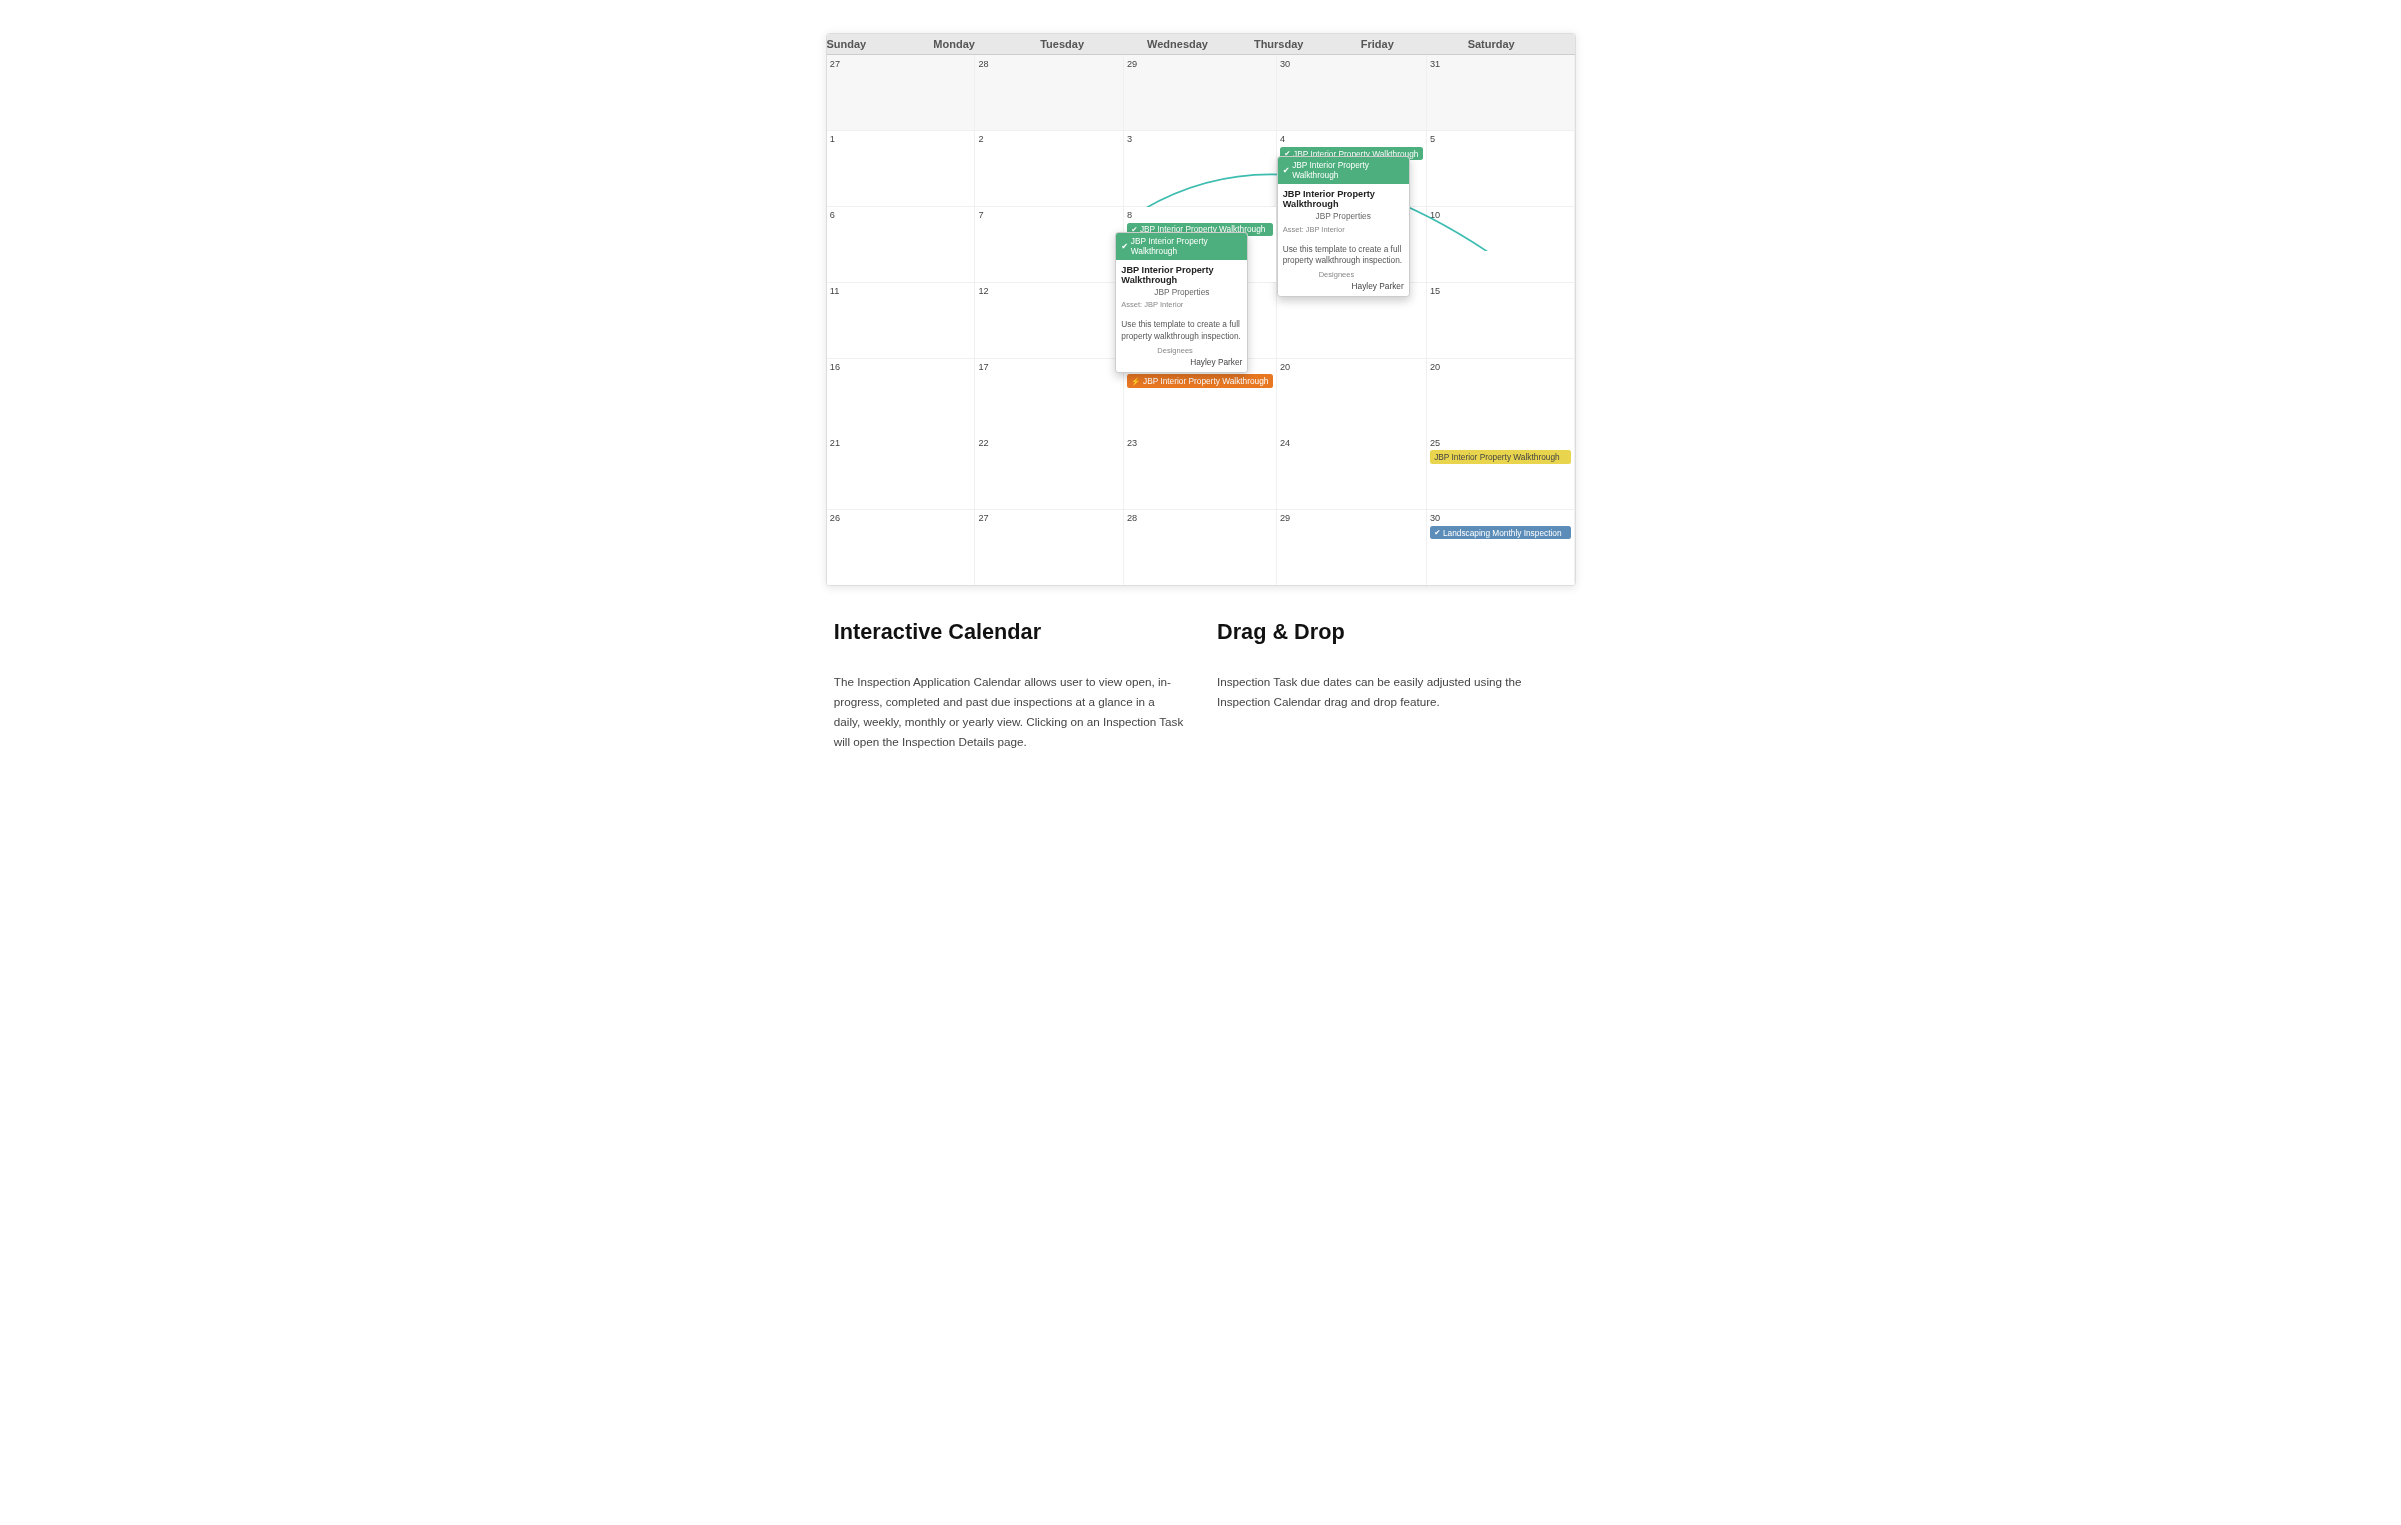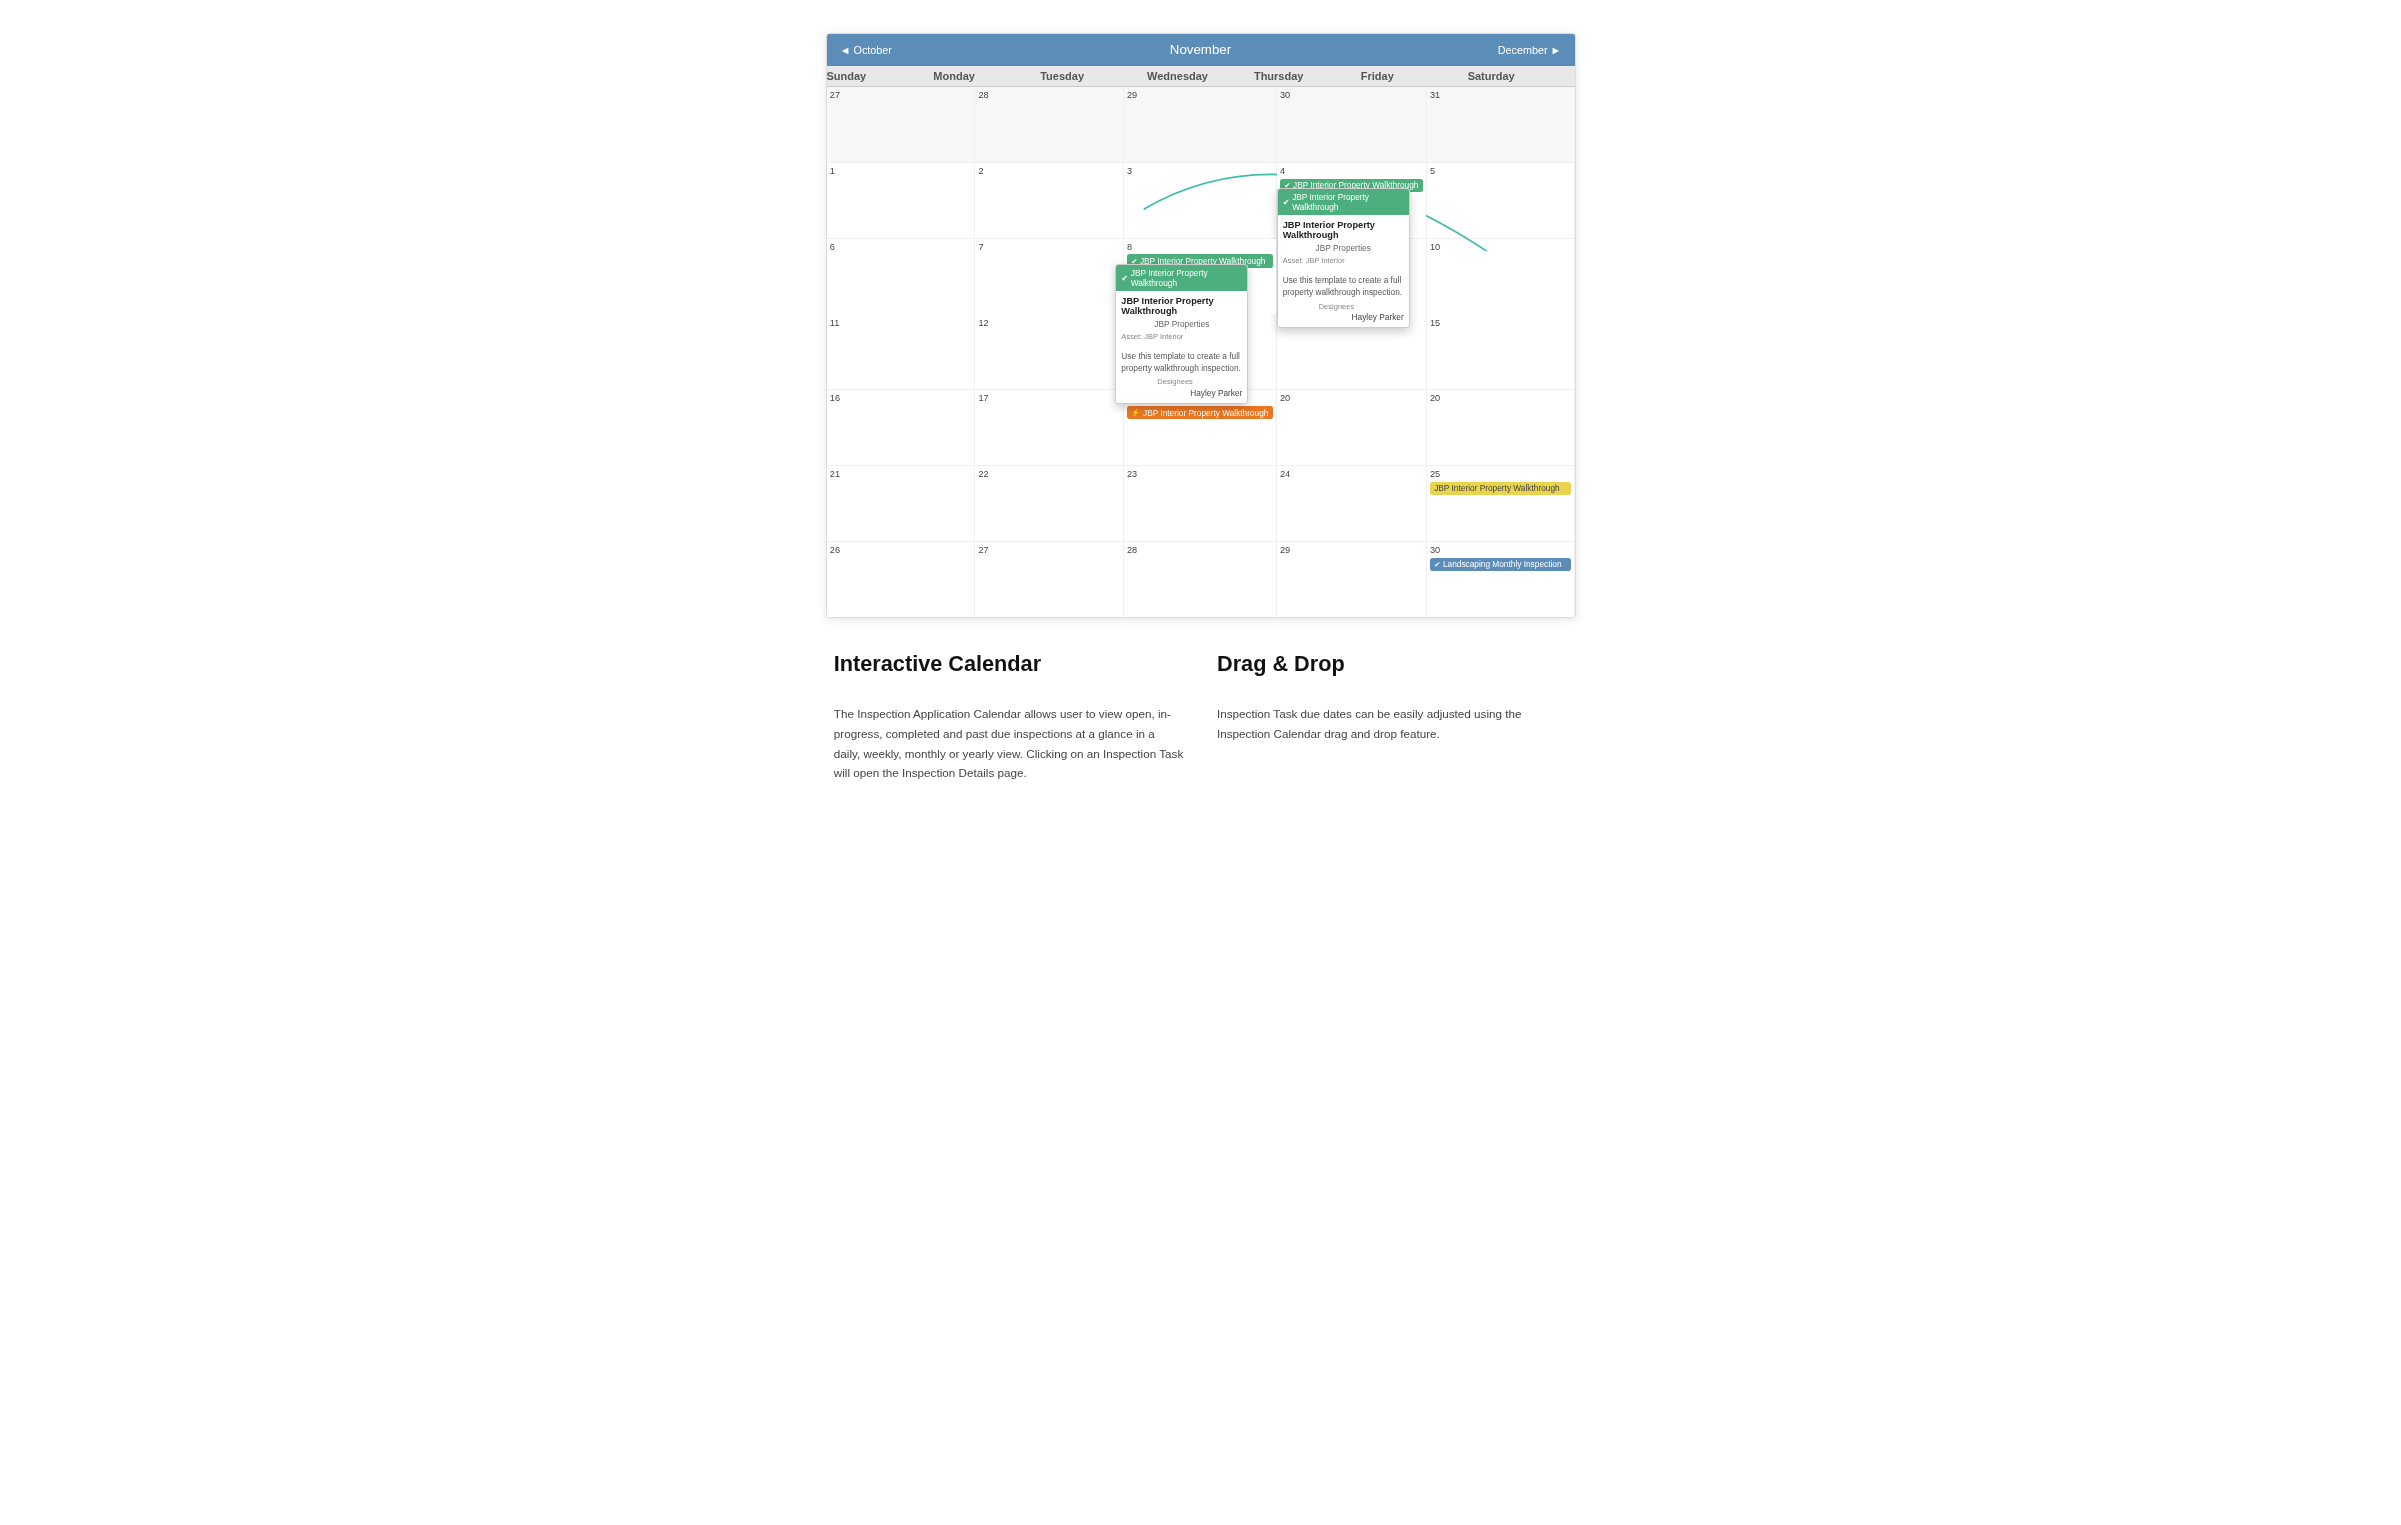--- a/index.html
+++ b/index.html
@@ -221,25 +221,20 @@
 <body>
 
 <div class="calendar-container">
 
   <svg class="arc-svg" width="750" height="217" viewBox="0 0 900 260">
     <path d="M 380 210 Q 570 100 820 280" stroke="#3dbcb0" stroke-width="2" fill="none"></path>
 
     <polygon points="820,280 810,268 826,270" fill="#3dbcb0"></polygon>
   </svg>
 
-  <div class="cal-header">
-    <span class="cal-nav-prev">◄ October</span>
-    <span class="cal-header-title">November</span>
-    <span class="cal-nav-next">December ►</span>
-  </div>
 
 
   <div class="cal-day-headers">
     <div class="cal-day-header">Sunday</div>
     <div class="cal-day-header">Monday</div>
     <div class="cal-day-header">Tuesday</div>
     <div class="cal-day-header">Wednesday</div>
     <div class="cal-day-header">Thursday</div>
     <div class="cal-day-header">Friday</div>
     <div class="cal-day-header">Saturday</div>

